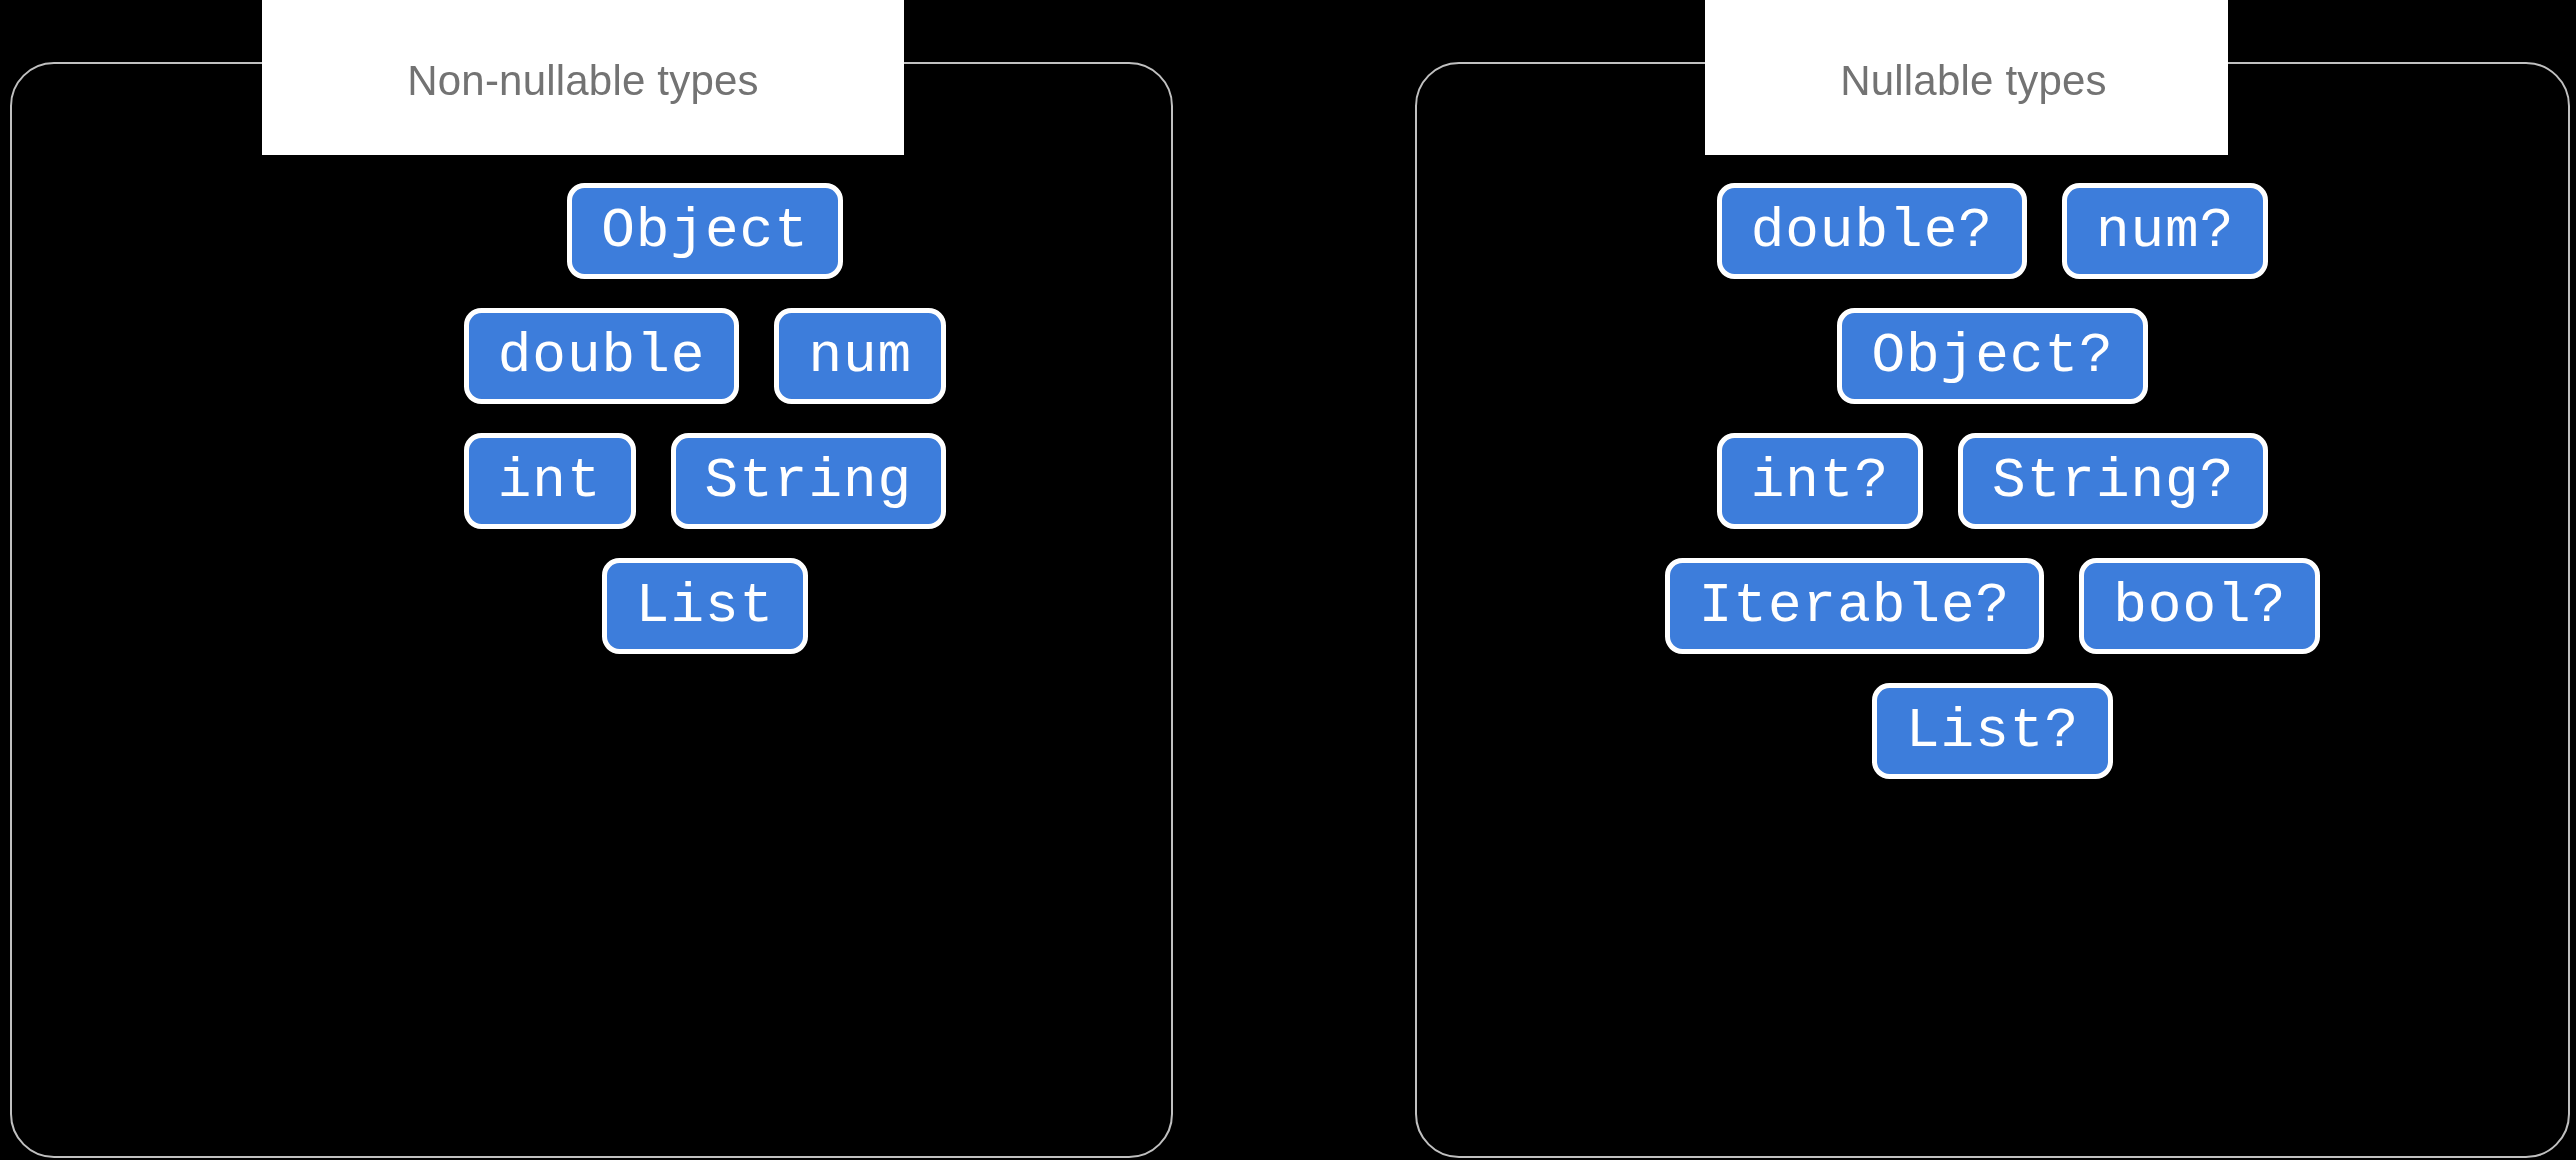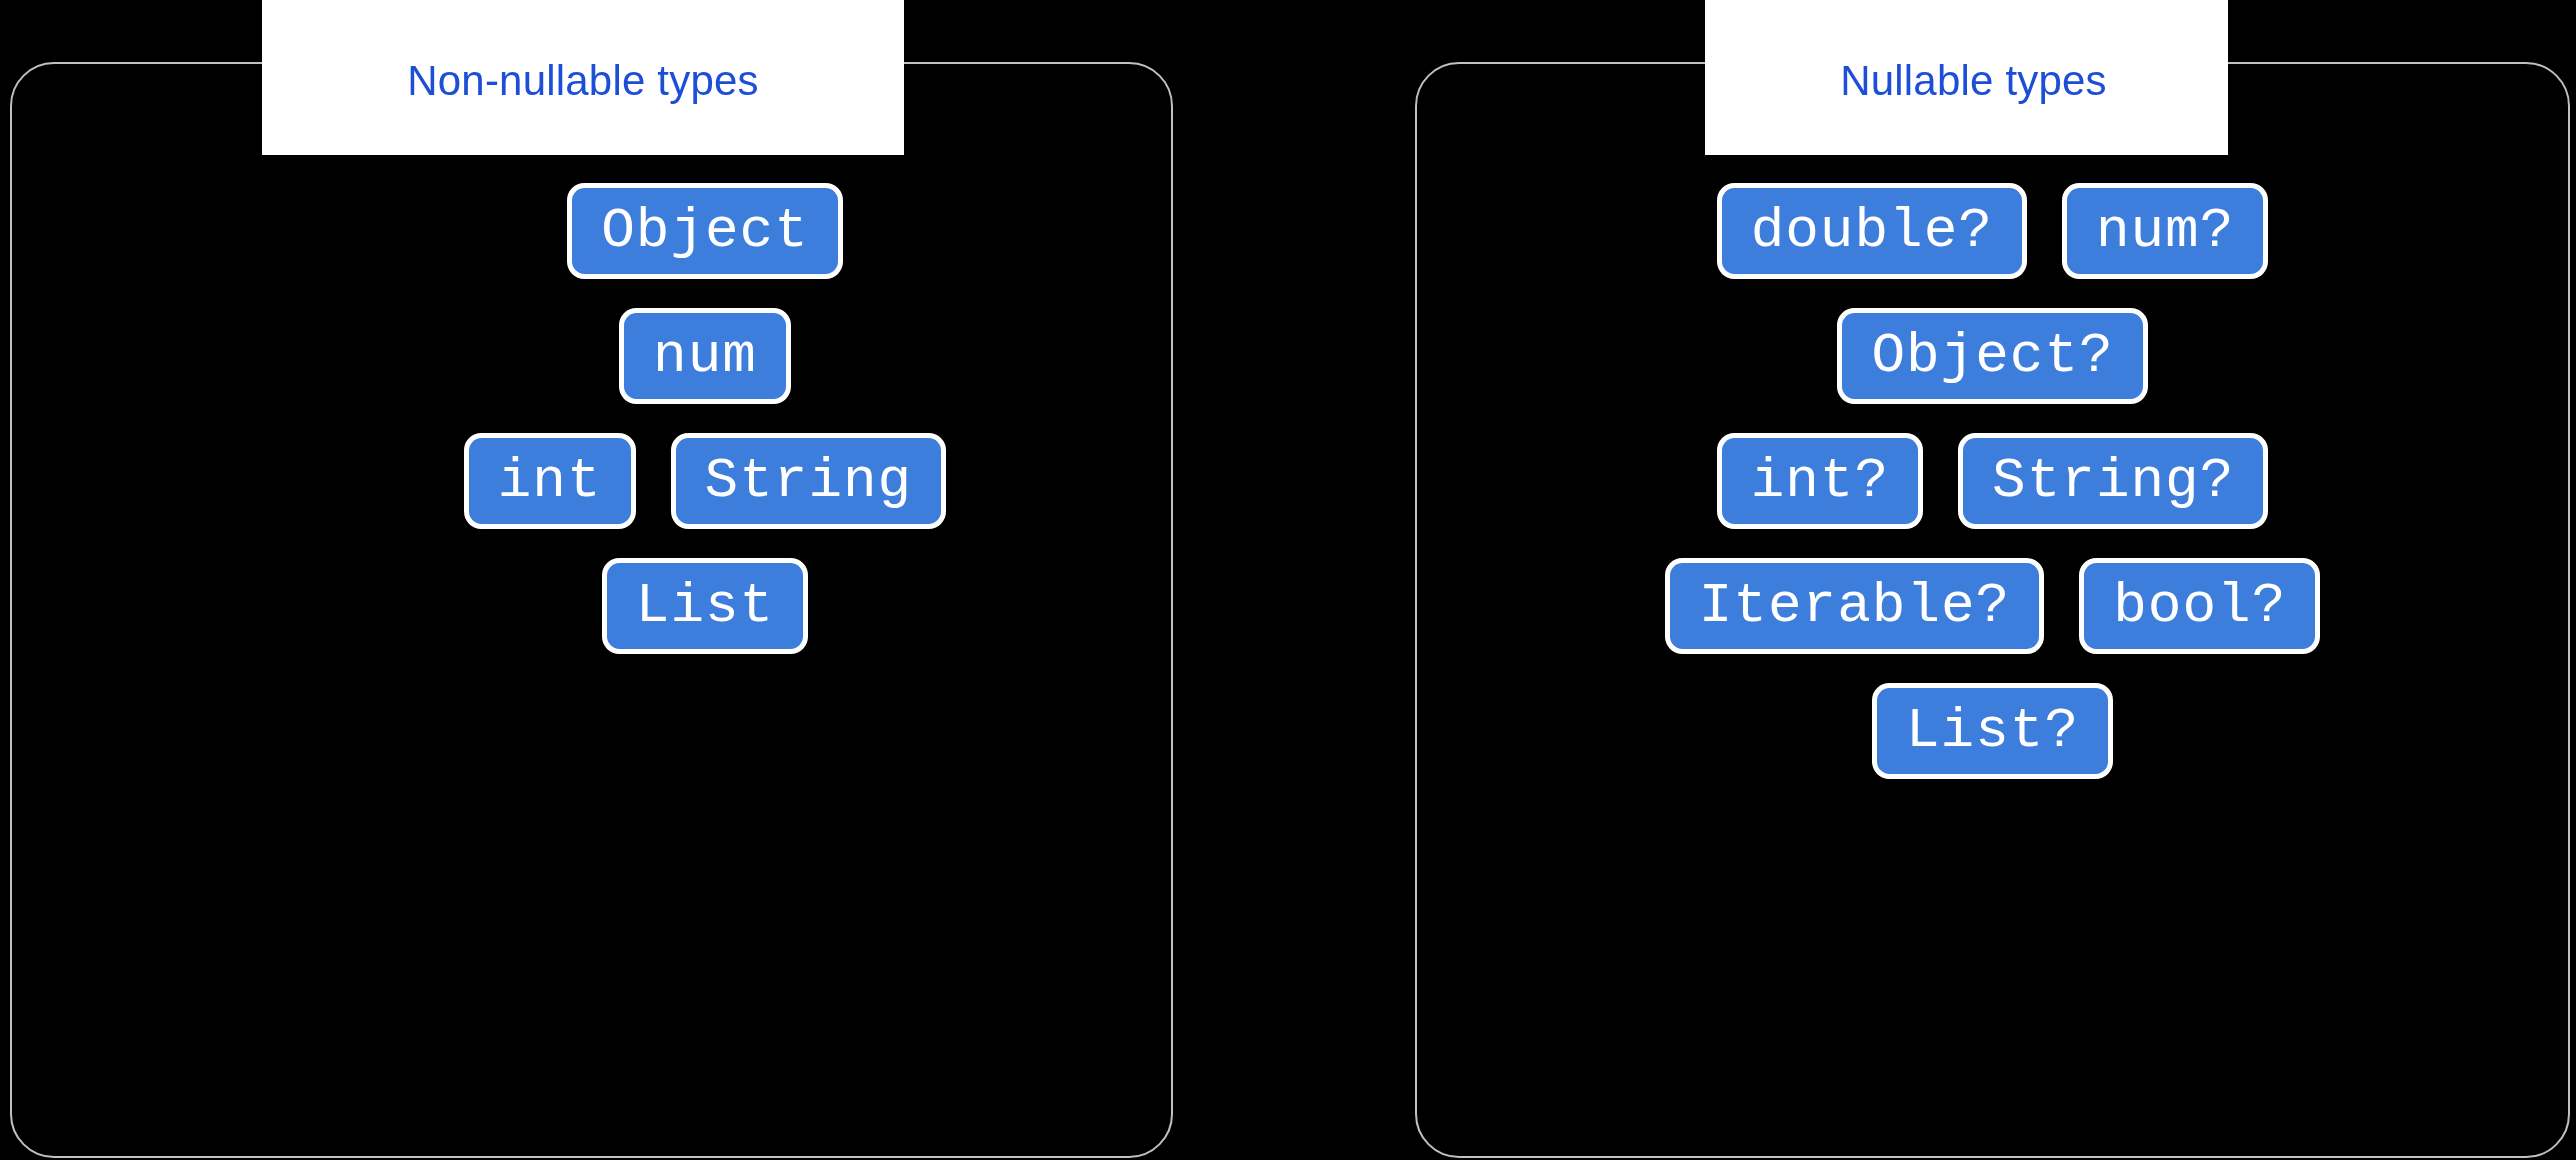--- a/index.html
+++ b/index.html
@@ -40,21 +40,21 @@
     top: 62px;
     width: 1155px;
     height: 1096px;
   }
 
   
   .panel-title {
     position: absolute;
     box-sizing: border-box;
     background: #ffffff;
-    color: #1d4ed8;
+    color: #737373;
     font-family: "Liberation Sans", sans-serif;
     font-size: 42px;
     font-weight: 400;
     letter-spacing: 0.2px;
     display: flex;
     align-items: center;
     justify-content: center;
     white-space: nowrap;
   }
   .title-left {
@@ -135,20 +135,21 @@
 
   <div class="panel-title title-left">Non-nullable types</div>
 
   <div class="panel-title title-right">Nullable types</div>
 
   <div class="rows rows-left">
     <div class="chip-row">
       <div class="chip">Object</div>
     </div>
     <div class="chip-row">
+      <div class="chip">double</div>
       <div class="chip">num</div>
     </div>
     <div class="chip-row">
       <div class="chip">int</div>
       <div class="chip">String</div>
     </div>
     <div class="chip-row">
       <div class="chip">List</div>
     </div>
   </div>

